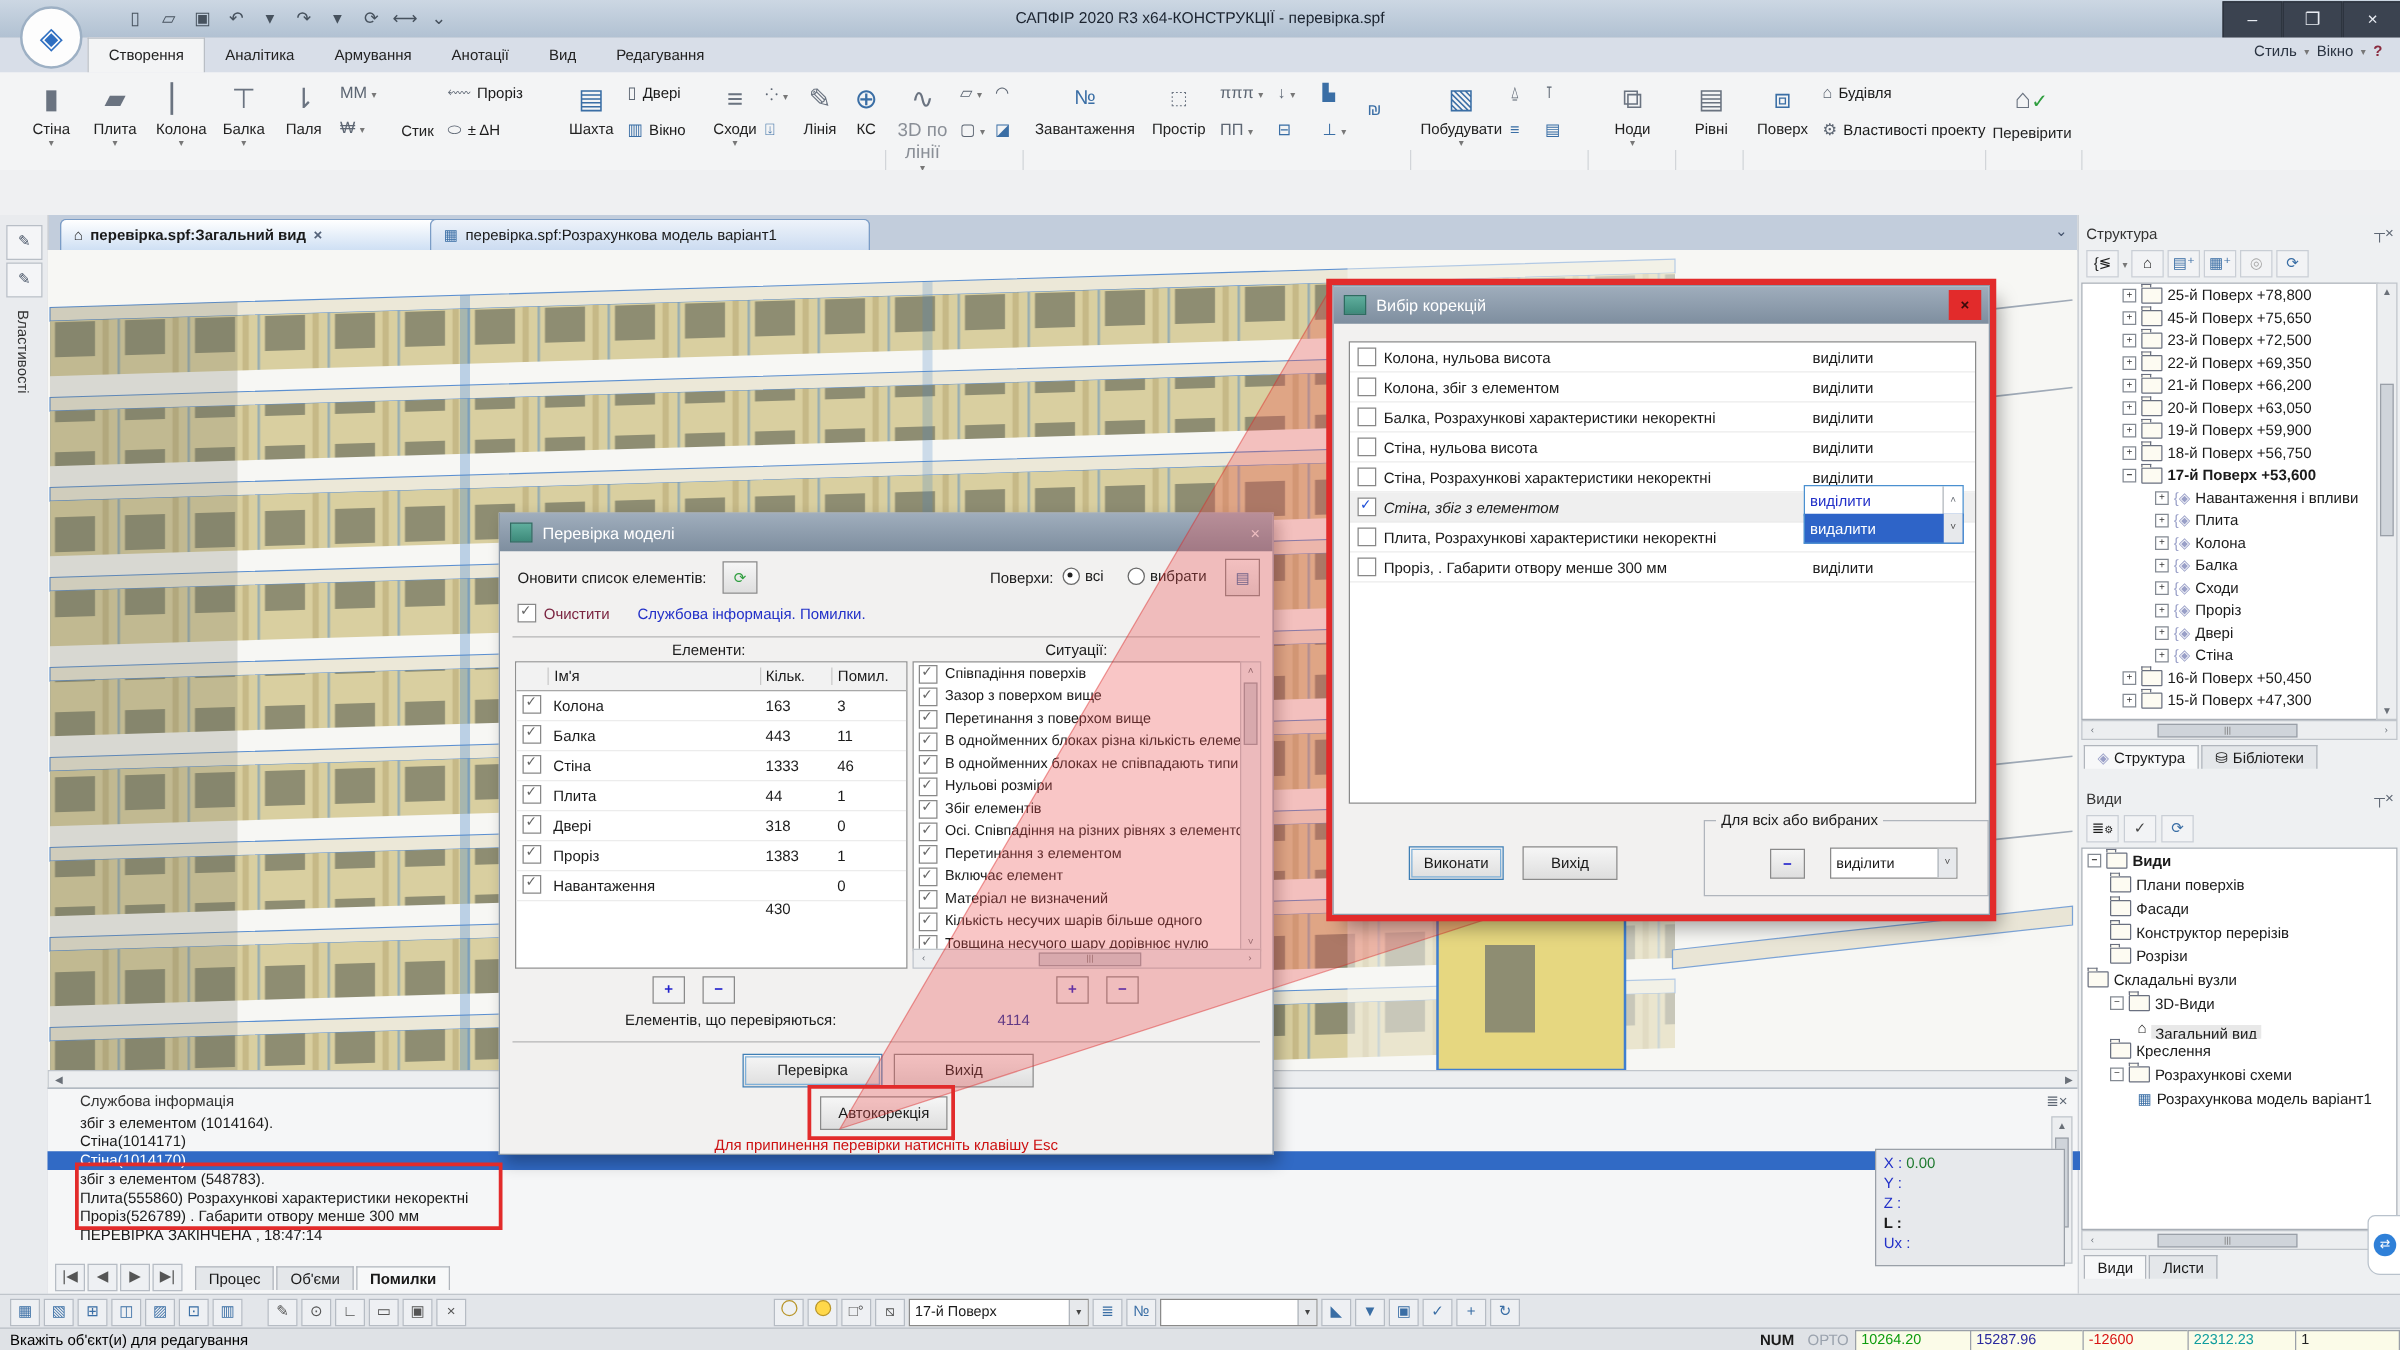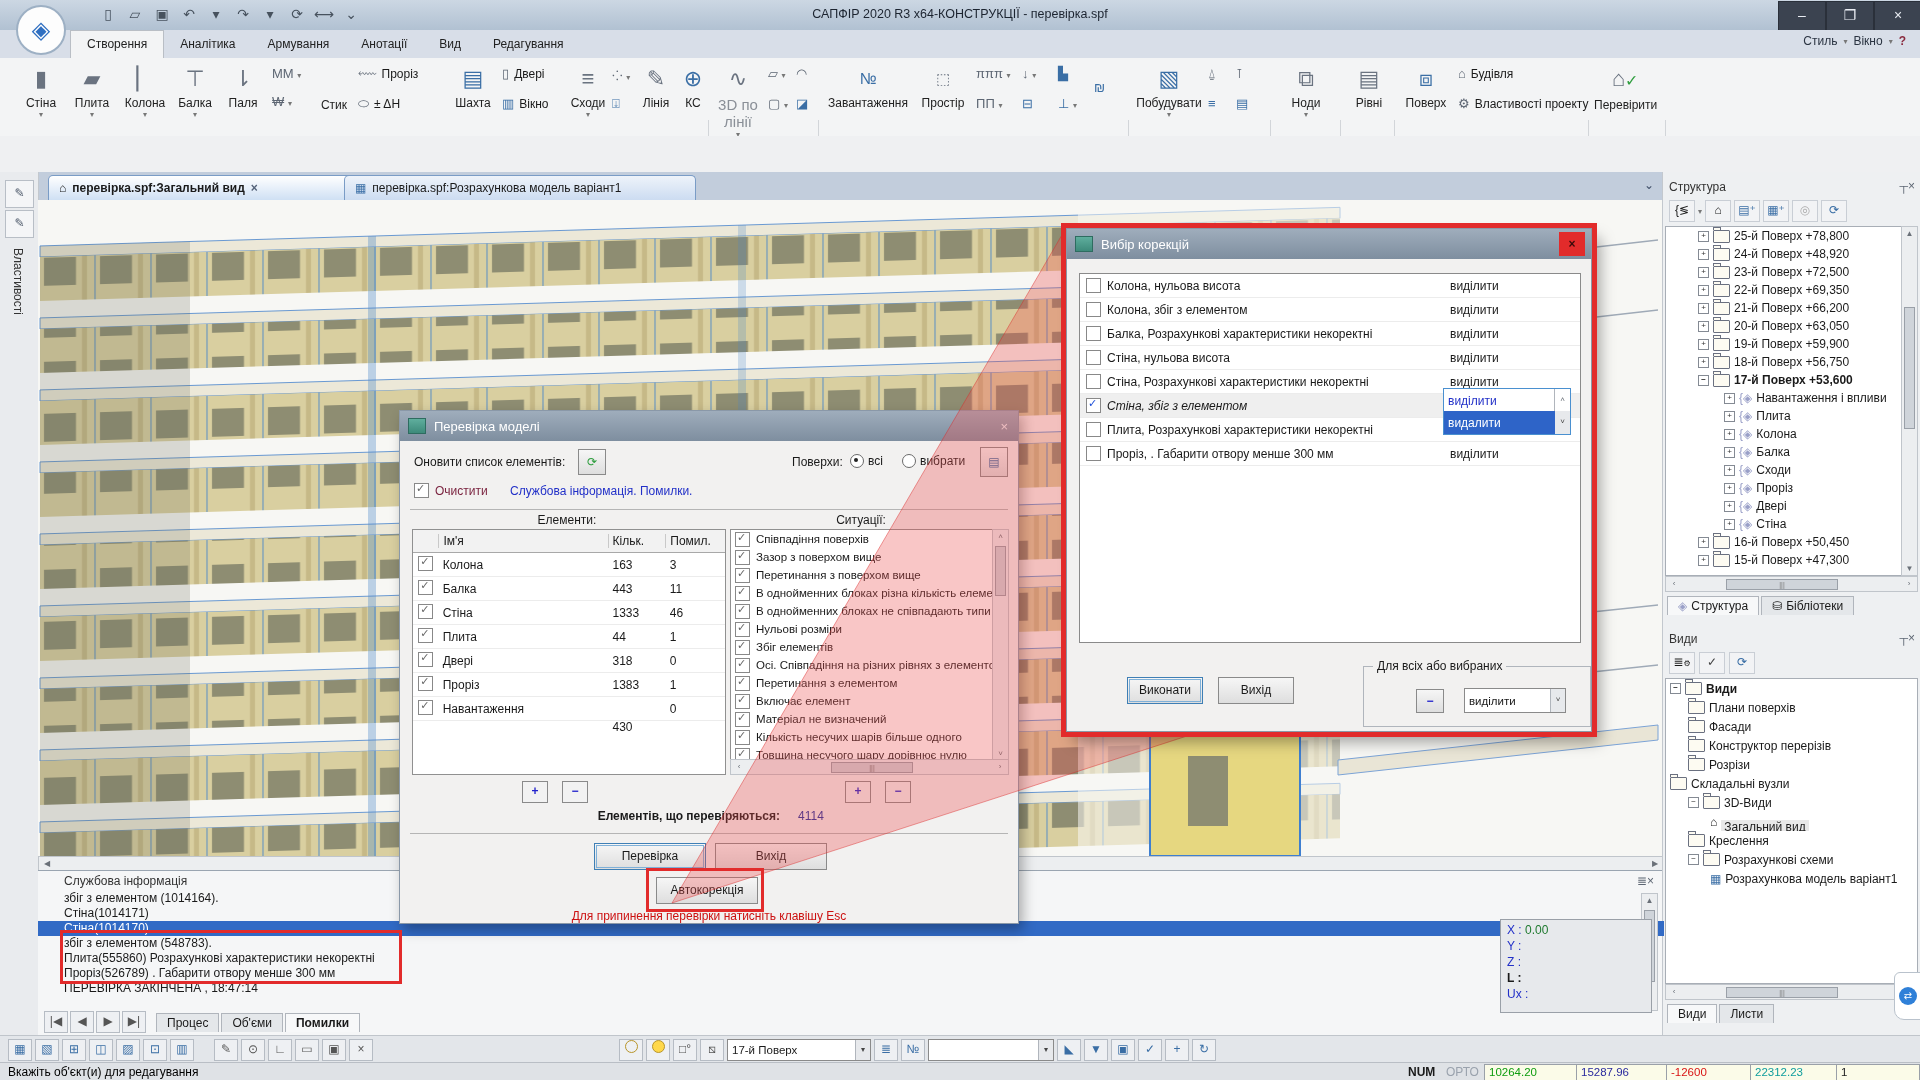--- a/index.html
+++ b/index.html
@@ -379,21 +379,21 @@
 
           <div class="trow" style="padding-left:32px;">
             <span class="exp">+</span>
             <span class="folder"></span>
             <span>25-й Поверх +78,800</span>
           </div>
 
           <div class="trow" style="padding-left:32px;">
             <span class="exp">+</span>
             <span class="folder"></span>
-            <span>24-й Поверх +48,920</span>
+            <span>45-й Поверх +75,650</span>
           </div>
 
           <div class="trow" style="padding-left:32px;">
             <span class="exp">+</span>
             <span class="folder"></span>
             <span>23-й Поверх +72,500</span>
           </div>
 
           <div class="trow" style="padding-left:32px;">
             <span class="exp">+</span>
@@ -888,21 +888,21 @@
     </div>
     <div class="a sb" style="left:330px;top:348px;width:277px;height:14px;">
       <span class="a sarr" style="left:2px;width:12px;">‹</span>
       <div class="a sbt" style="left:100px;top:2px;width:80px;height:9px;font-size:7px;line-height:9px;text-align:center;color:#777;">|||</div>
       <span class="a sarr" style="right:2px;width:12px;">›</span>
     </div>
     <span class="a pm" style="left:122px;top:370px;">+</span>
     <span class="a pm" style="left:162px;top:370px;">−</span>
     <span class="a pm" style="left:445px;top:370px;">+</span>
     <span class="a pm" style="left:485px;top:370px;">−</span>
-    <span class="a" style="left:100px;top:398px;width:280px;text-align:right;font-weight:bold;">Елементів, що перевіряються:</span>
+    <span class="a" style="left:100px;top:398px;width:280px;text-align:left;">Елементів, що перевіряються:</span>
     <span class="a" style="left:398px;top:398px;color:#1f2f9f;">4114</span>
     <div class="a" style="left:10px;top:422px;width:598px;border-top:1px solid #b5b5b5;"></div>
     <div class="a btn def" style="left:194px;top:432px;width:110px;height:25px;line-height:25px;">Перевірка</div>
     <div class="a btn" style="left:315px;top:432px;width:110px;height:25px;line-height:25px;">Вихід</div>
     <div class="a btn" style="left:256px;top:466px;width:100px;height:25px;line-height:25px;">Автокорекція</div>
     <div class="a red" style="left:0;top:498px;width:618px;text-align:center;">Для припинення перевірки натисніть клавішу Esc</div>
   </div>
 
   <svg class="a" style="left:0;top:0;z-index:40;pointer-events:none;" width="1920" height="1080">
     <polygon points="672,903 1066,228 1594,604" fill="rgba(237,78,78,0.32)" stroke="rgba(220,40,40,0.45)"></polygon>
@@ -970,21 +970,21 @@
     <div class="a" style="left:376px;top:159px;width:122px;height:23px;background:#fff;border:1px solid #4a90d0;z-index:3;display:flex;align-items:center;justify-content:space-between;padding-left:4px;">
       <span style="color:#2230c8;">виділити</span>
       <span class="sarr" style="width:15px;border-left:1px solid #b0b5bc;height:100%;line-height:21px;">˄</span>
     </div>
     <div class="a" style="left:376px;top:182px;width:122px;height:23px;background:#2e64c8;color:#fff;z-index:3;display:flex;align-items:center;justify-content:space-between;padding-left:4px;border:1px solid #4a90d0;border-top:none;">
       <span>видалити</span>
       <span class="sarr" style="width:15px;background:#e7e9ec;color:#444;height:100%;line-height:21px;">˅</span>
     </div>
     <div class="a btn def" style="left:60px;top:448px;width:74px;height:25px;line-height:25px;">Виконати</div>
     <div class="a btn" style="left:151px;top:448px;width:74px;height:25px;line-height:25px;">Вихід</div>
-    <fieldset class="a" style="left:294px;top:430px;width:208px;height:54px;border:1px solid #b0b5bc;background:transparent;">
+    <fieldset class="a" style="left:294px;top:420px;width:208px;height:54px;border:1px solid #b0b5bc;background:transparent;">
       <legend style="font-size:12px;padding:0 4px;">Для всіх або вибраних</legend>
       <span class="btn" style="position:absolute;left:52px;top:16px;width:26px;height:22px;line-height:22px;color:#2222cc;font-weight:bold;">−</span>
       <div class="combo" style="position:absolute;left:100px;top:15px;width:96px;height:23px;">
         <span>виділити</span>
         <span class="ar" style="line-height:22px;">˅</span>
       </div>
     </fieldset>
   </div>
 
   <div class="ann" style="left:646px;top:868px;width:112px;height:38px;"></div>

